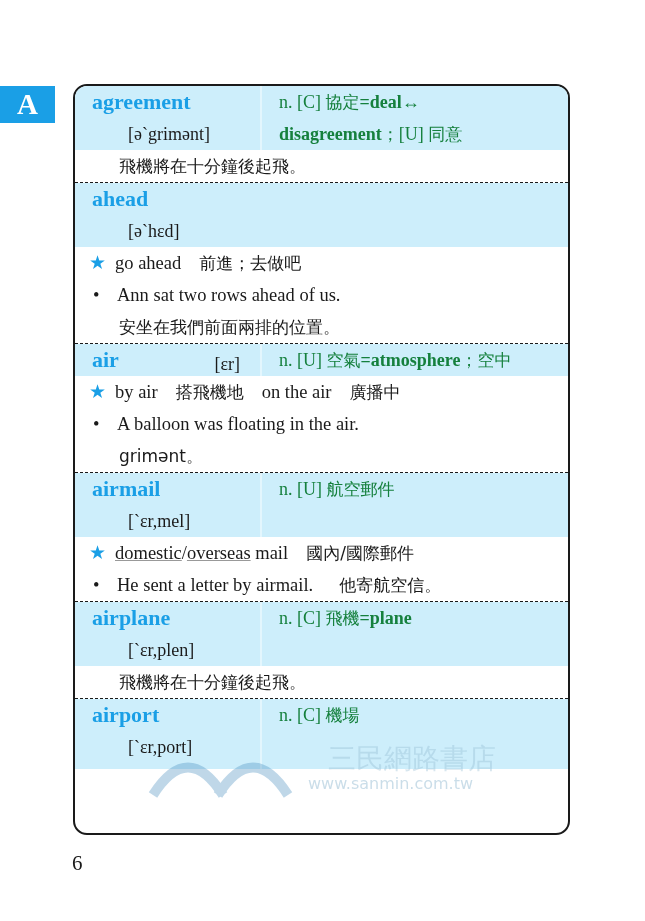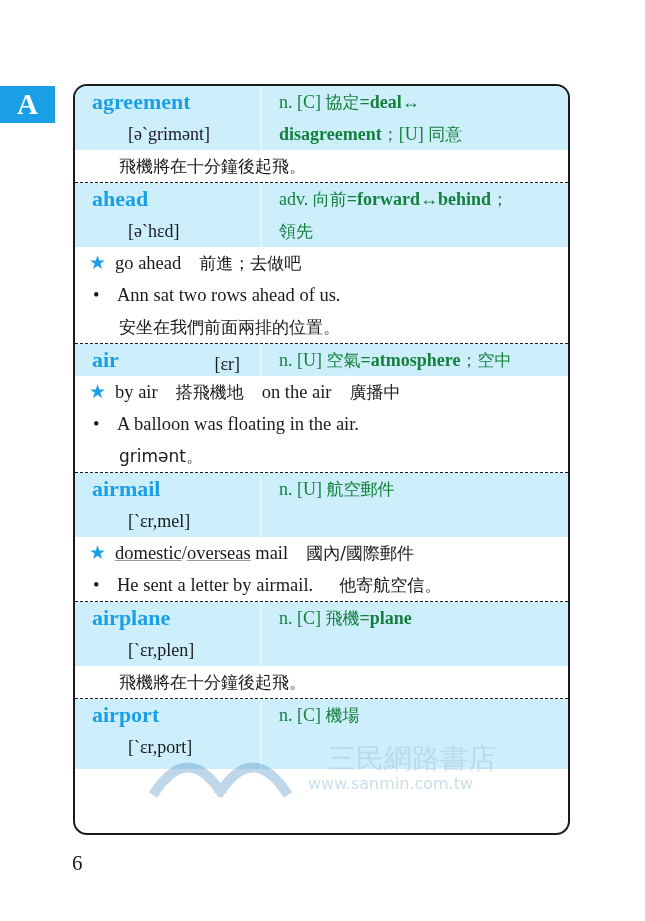--- a/index.html
+++ b/index.html
@@ -64,24 +64,20 @@
   </div>
   <div class="body">
     <div class="line indent zh">飛機將在十分鐘後起飛。</div>
   </div>
   <div class="sep"></div>
 
   <div class="head">
     <div class="left">
       <div class="word">ahead</div>
       <div class="phon">[ə`hɛd]</div>
-    </div>
-    <div class="right">
-      <div class="def">adv. <span class="zh">向前</span><b>=forward</b>↔<b>behind</b><span class="zh">；</span></div>
-      <div class="def zh">領先</div>
     </div>
   </div>
   <div class="body">
     <div class="line"><span class="star">★</span><span>go ahead</span><span class="gap"></span><span class="zh">前進；去做吧</span></div>
     <div class="line"><span class="bullet">•</span><span>Ann sat two rows ahead of us.</span></div>
     <div class="line indent zh">安坐在我們前面兩排的位置。</div>
   </div>
   <div class="sep"></div>
 
   <div class="head">

